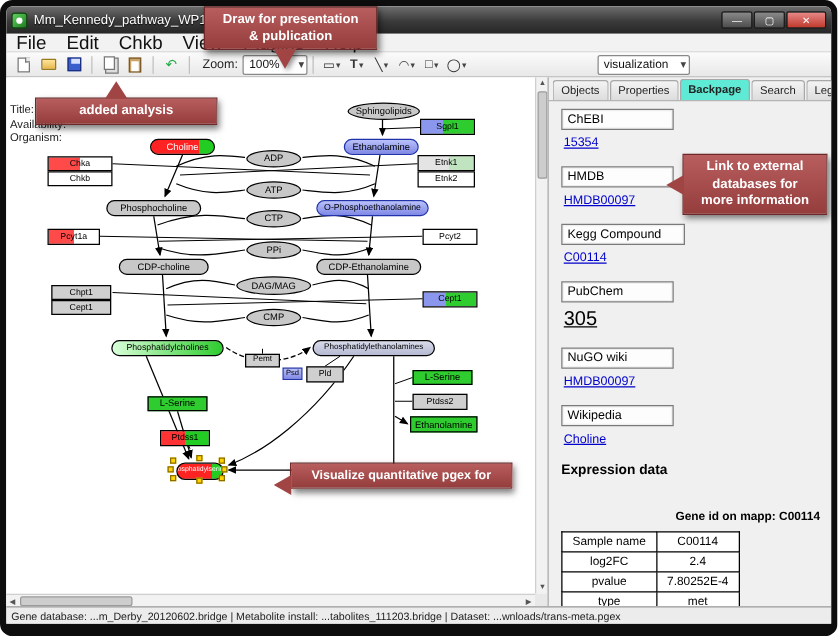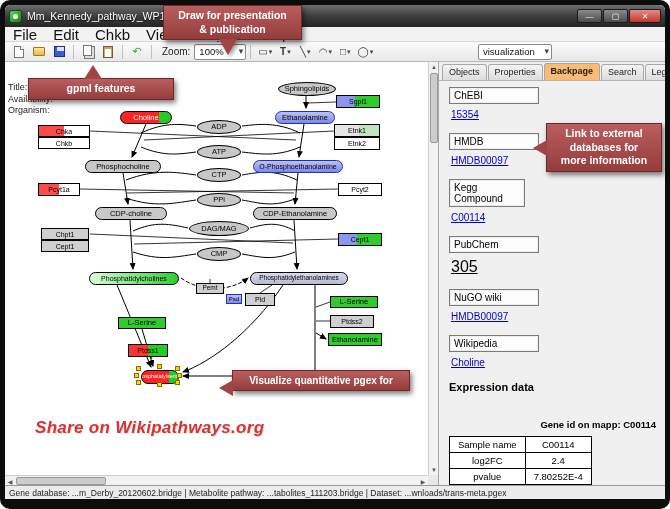--- a/index.html
+++ b/index.html
@@ -79,21 +79,21 @@
   .tinytext { font-size:5.5px; }
   .sel-handle { position:absolute; width:5px; height:5px; background:#ffd400; border:1px solid #8a6d00; }
 
   .pathway-info { position:absolute; left:3px; top:20px; font-size:9px; color:#222; line-height:11.5px; }
   .share-text { position:absolute; left:30px; top:356px; font-size:17px; font-weight:bold; font-style:italic; color:#d63333; letter-spacing:0.3px; text-shadow:1px 1px 0 rgba(0,0,0,0.12); }
 
   
   .sidepanel { position:absolute; left:433px; top:0; width:227px; height:423px; background:#f0f0f0; border-left:1px solid #a8a8a8; }
   .tabs { position:absolute; left:0; top:2px; width:227px; height:17px; display:flex; padding-left:3px; border-bottom:1px solid #b5b5b5;align-items:flex-end; }
   .tab { font-size:9px; color:#222; padding:2px 6px 0 6px; height:16px; background:linear-gradient(#f4f4f4,#ddd); border:1px solid #a8a8a8; border-bottom:none; border-radius:3px 3px 0 0; margin-right:1px; }
-  .tab.active { background:#fdba74; font-weight:bold; height:17px; position:relative; top:0; }
+  .tab.active { background:#5eead4; font-weight:bold; height:17px; position:relative; top:0; }
   .bp-content { position:absolute; left:0; top:19px; width:227px; height:404px; padding:6px 10px; overflow:hidden; }
   .bp-header { width:90px; border:1px solid #7a7a7a; background:#fdfdfd; font-size:10px; color:#000; padding:2px 4px; box-shadow:inset 0 0 0 1px #eee; }
   .bp-link { display:block; font-size:10px; color:#0000cc; text-decoration:underline; margin:5px 0 13px 2px; }
   .bp-plain { display:block; font-size:16px; color:#000; margin:5px 0 13px 2px;text-decoration:underline; }
   .bp-bold { font-size:11px; font-weight:bold; color:#000; margin:4px 0 26px 0; }
   .bp-geneid { font-size:9.5px; font-weight:bold; color:#000; margin:0 0 6px 0;text-align:right; }
   .expr-table { border-collapse:collapse; font-size:9.5px; color:#000; }
   .expr-table td { border:1px solid #000; padding:2px 8px; text-align:center; min-width:58px; background:#fff; }
 
   
@@ -282,21 +282,20 @@
           <div class="sel-handle" style="left:131px;top:318px"></div>
           <div class="sel-handle" style="left:152px;top:320px"></div>
           <div class="sel-handle" style="left:170px;top:318px"></div>
 
           <div class="pathway-info">
             <div>Title:</div>
             <div>Availability:</div>
             <div>Organism:</div>
           </div>
 
-          <div class="share-text">Share on Wikipathways.org</div>
         </div>
 
         <div class="vscroll">
           <div class="sb-arrow" style="top:0">▲</div>
           <div class="sb-thumb-v"></div>
           <div class="sb-arrow" style="bottom:0">▼</div>
         </div>
         <div class="hscroll">
           <div class="sb-arrow" style="left:0">◀</div>
           <div class="sb-thumb-h"></div>
@@ -311,21 +310,21 @@
           <div class="tab">Properties</div>
           <div class="tab active">Backpage</div>
           <div class="tab">Search</div>
           <div class="tab">Legend</div>
         </div>
         <div class="bp-content">
           <div class="bp-header">ChEBI</div>
           <a class="bp-link">15354</a>
           <div class="bp-header">HMDB</div>
           <a class="bp-link">HMDB00097</a>
-          <div class="bp-header" style="width:76px">Kegg Compound</div>
+          <div class="bp-header" style="width:99px">Kegg Compound</div>
           <a class="bp-link">C00114</a>
           <div class="bp-header">PubChem</div>
           <span class="bp-plain">305</span>
           <div class="bp-header">NuGO wiki</div>
           <a class="bp-link">HMDB00097</a>
           <div class="bp-header">Wikipedia</div>
           <a class="bp-link">Choline</a>
           <div class="bp-bold">Expression data</div>
           <div class="bp-geneid">Gene id on mapp: C00114</div>
           <table class="expr-table">
@@ -346,32 +345,32 @@
               <td>type</td>
               <td>met</td>
             </tr>
           </tbody>
             </table>
         </div>
       </div>
     </div>
 
     <div class="statusbar">
-      <span>Gene database: ...m_Derby_20120602.bridge  |  Metabolite pathway: ...tabolites_111203.bridge  |  Dataset: ...wnloads/trans-meta.pgex</span>
+      <span>Gene database: ...m_Derby_20120602.bridge  |  Metabolite install: ...tabolites_111203.bridge  |  Dataset: ...wnloads/trans-meta.pgex</span>
     </div>
   </div>
 
   <div class="callout" style="left:163px;top:5px;width:139px">
     <div>Draw for presentation</div>
     <div>&amp; publication</div>
     <div class="pointer pt-down"></div>
   </div>
 
   <div class="callout" style="left:28px;top:78px;width:146px">
-    <div>gpml features</div>
+    <div>added analysis</div>
     <div class="pointer pt-up"></div>
   </div>
 
   <div class="callout" style="left:546px;top:123px;width:116px">
     <div>Link to external</div>
     <div>databases for</div>
     <div>more information</div>
     <div class="pointer pt-left"></div>
   </div>
 

